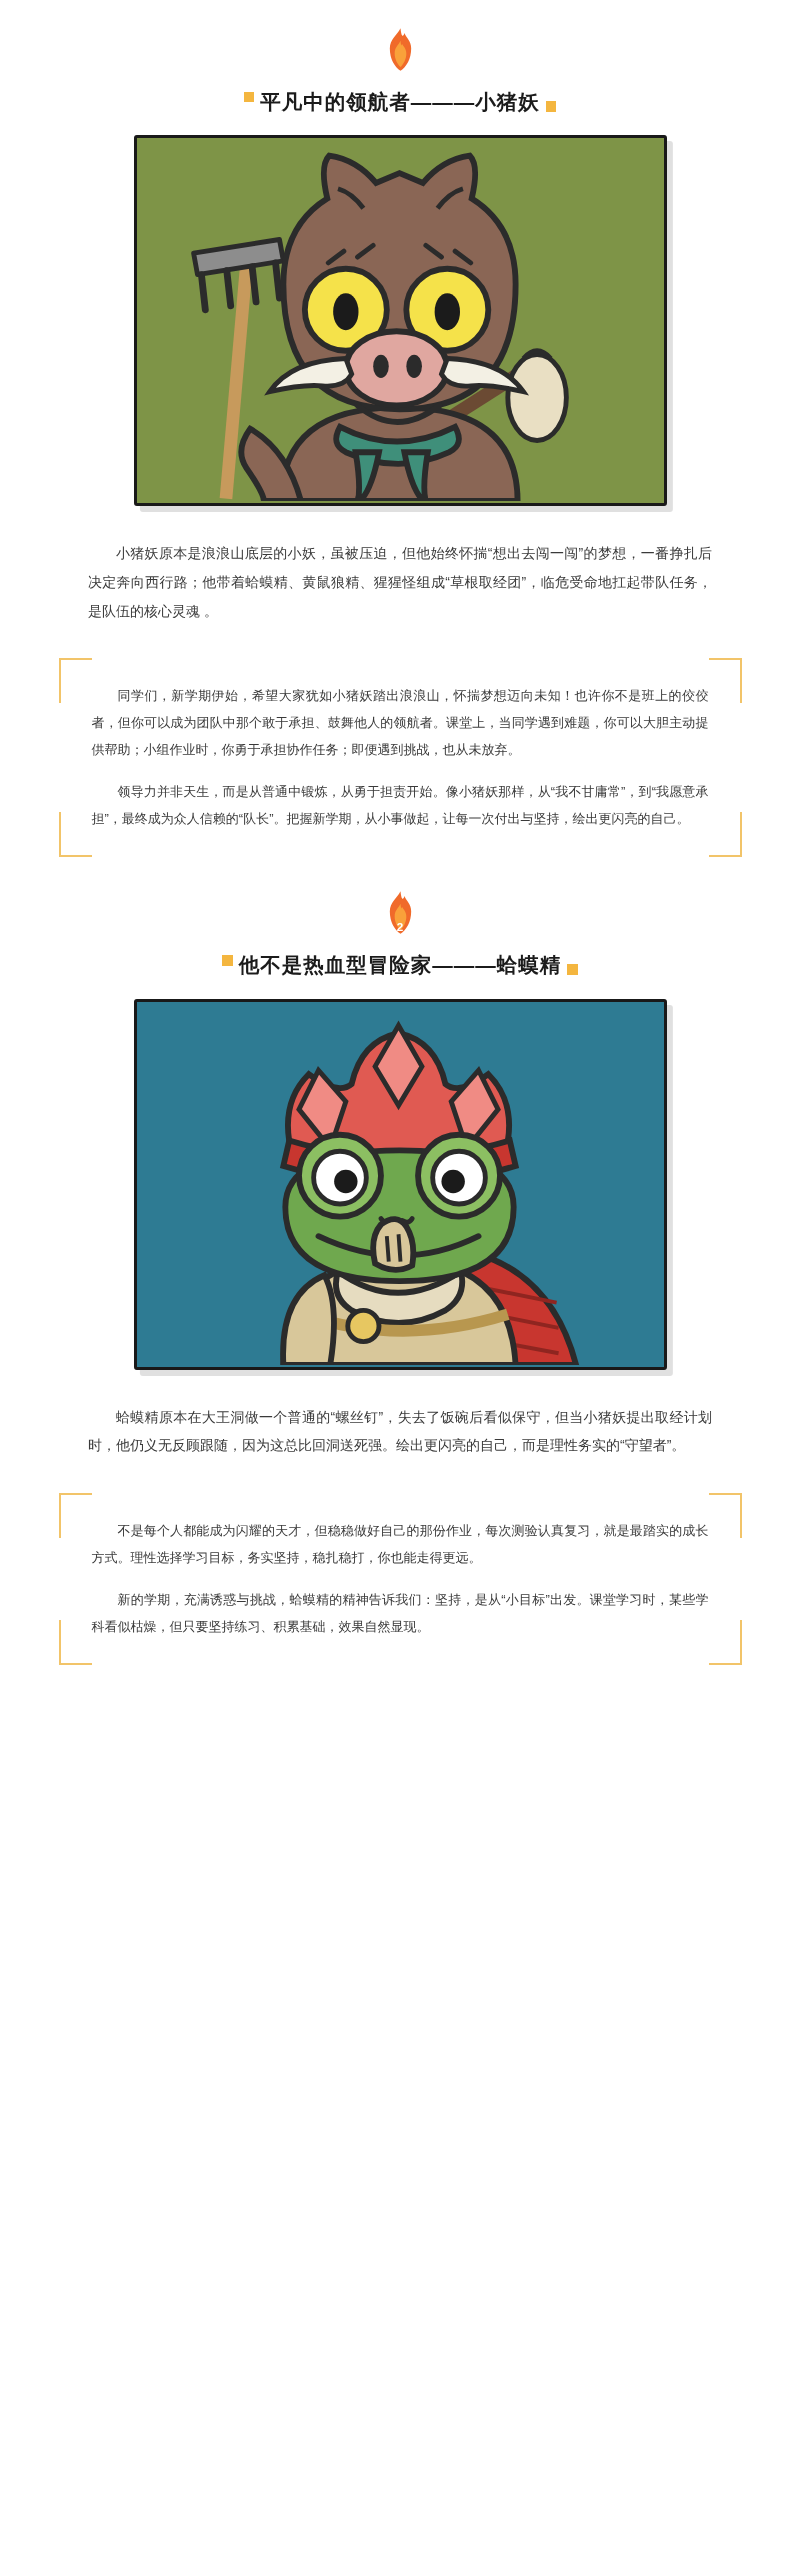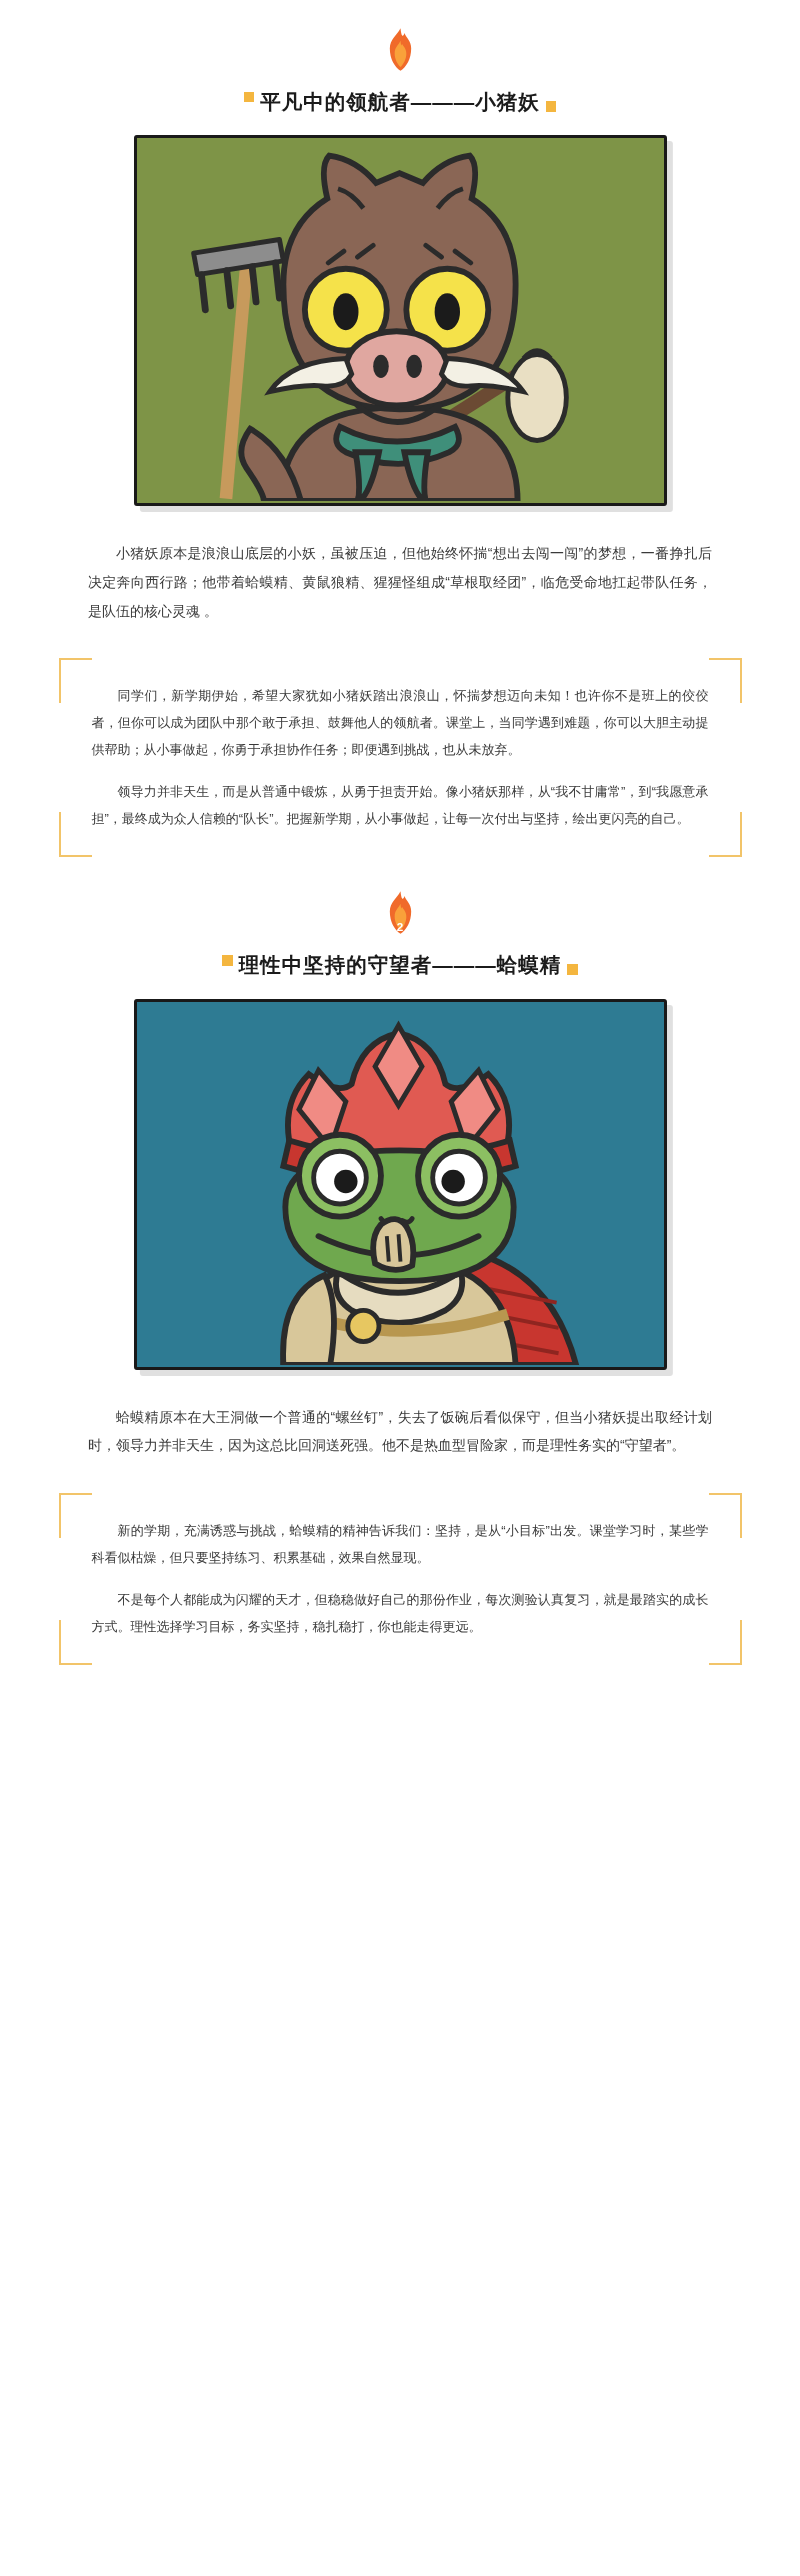--- a/index.html
+++ b/index.html
@@ -192,40 +192,40 @@
 
     <div class="para-block">
       <p class="para">小猪妖原本是浪浪山底层的小妖，虽被压迫，但他始终怀揣“想出去闯一闯”的梦想，一番挣扎后决定奔向西行路；他带着蛤蟆精、黄鼠狼精、猩猩怪组成“草根取经团”，临危受命地扛起带队任务，是队伍的核心灵魂 。</p>
     </div>
 
     <div class="quote-block">
       <span class="brk tl"></span>
       <span class="brk tr"></span>
       <span class="brk bl"></span>
       <span class="brk br"></span>
-      <p class="para">同学们，新学期伊始，希望大家犹如小猪妖踏出浪浪山，怀揣梦想迈向未知！也许你不是班上的佼佼者，但你可以成为团队中那个敢于承担、鼓舞他人的领航者。课堂上，当同学遇到难题，你可以大胆主动提供帮助；从小事做起，你勇于承担协作任务；即便遇到挑战，也从未放弃。</p>
+      <p class="para">同学们，新学期伊始，希望大家犹如小猪妖踏出浪浪山，怀揣梦想迈向未知！也许你不是班上的佼佼者，但你可以成为团队中那个敢于承担、鼓舞他人的领航者。课堂上，当同学遇到难题，你可以大胆主动提供帮助；小组作业时，你勇于承担协作任务；即便遇到挑战，也从未放弃。</p>
       <p class="para">领导力并非天生，而是从普通中锻炼，从勇于担责开始。像小猪妖那样，从“我不甘庸常”，到“我愿意承担”，最终成为众人信赖的“队长”。把握新学期，从小事做起，让每一次付出与坚持，绘出更闪亮的自己。</p>
     </div>
   </div>
 
   <div class="section">
 
     <div class="badge-wrap">
       <div class="flame">
         <svg width="33" height="45" viewBox="0 0 34 46" xmlns="http://www.w3.org/2000/svg">
           <path d="M17 1 C13 9 6 12 6 22 C6 33 11 41 17 45 C23 41 28 33 28 22 C28 14 23 11 21 6 C20 10 18 11 17 1 Z" fill="#f06a2a"></path>
           <path d="M17 14 C14.5 19 11 21 11 27 C11 33 14 38 17 41 C20 38 23 33 23 27 C23 22 20 20 18.5 17 C18 19.5 17.6 20 17 14 Z" fill="#f9a13a"></path>
         </svg>
         <span class="num">2</span>
       </div>
     </div>
 
     <div class="title-row">
       <span class="title-sq left"></span>
-      <span class="title-text">理性中坚持的守望者———蛤蟆精</span>
+      <span class="title-text">他不是热血型冒险家———蛤蟆精</span>
       <span class="title-sq right"></span>
     </div>
 
     <div class="illus-wrap">
       <div class="illus frog">
         <svg width="525" height="363" viewBox="0 0 538 372" xmlns="http://www.w3.org/2000/svg">
           <rect x="0" y="0" width="538" height="372" fill="#2e7b93"></rect>
 
           <path d="M300 250 q120 6 150 122 L300 372 Z" fill="#c8362f" stroke="#2b2b2b" stroke-width="6"></path>
           <path d="M330 288 l100 20 M322 312 l110 22 M316 338 l116 22" stroke="#8f2520" stroke-width="4" fill="none"></path>
@@ -260,27 +260,27 @@
 
           <path d="M244 268 q-6 -26 6 -40 q16 -12 26 2 q10 16 6 40 q-18 10 -38 -2 Z" fill="#d8c79a" stroke="#2b2b2b" stroke-width="6"></path>
           <path d="M256 240 l2 26 M268 238 l2 28" stroke="#2b2b2b" stroke-width="4" fill="none"></path>
 
           <path d="M150 372 q-4 -72 42 -92 q16 30 6 92 Z" fill="#d8c79a" stroke="#2b2b2b" stroke-width="6"></path>
         </svg>
       </div>
     </div>
 
     <div class="para-block">
-      <p class="para">蛤蟆精原本在大王洞做一个普通的“螺丝钉”，失去了饭碗后看似保守，但当小猪妖提出取经计划时，领导力并非天生，因为这总比回洞送死强。他不是热血型冒险家，而是理性务实的“守望者”。</p>
+      <p class="para">蛤蟆精原本在大王洞做一个普通的“螺丝钉”，失去了饭碗后看似保守，但当小猪妖提出取经计划时，他仍义无反顾跟随，因为这总比回洞送死强。绘出更闪亮的自己，而是理性务实的“守望者”。</p>
     </div>
 
     <div class="quote-block">
       <span class="brk tl"></span>
       <span class="brk tr"></span>
       <span class="brk bl"></span>
       <span class="brk br"></span>
+      <p class="para">不是每个人都能成为闪耀的天才，但稳稳做好自己的那份作业，每次测验认真复习，就是最踏实的成长方式。理性选择学习目标，务实坚持，稳扎稳打，你也能走得更远。</p>
       <p class="para">新的学期，充满诱惑与挑战，蛤蟆精的精神告诉我们：坚持，是从“小目标”出发。课堂学习时，某些学科看似枯燥，但只要坚持练习、积累基础，效果自然显现。</p>
-      <p class="para">不是每个人都能成为闪耀的天才，但稳稳做好自己的那份作业，每次测验认真复习，就是最踏实的成长方式。理性选择学习目标，务实坚持，稳扎稳打，你也能走得更远。</p>
     </div>
   </div>
 
 </div>
 
 
 </body></html>

